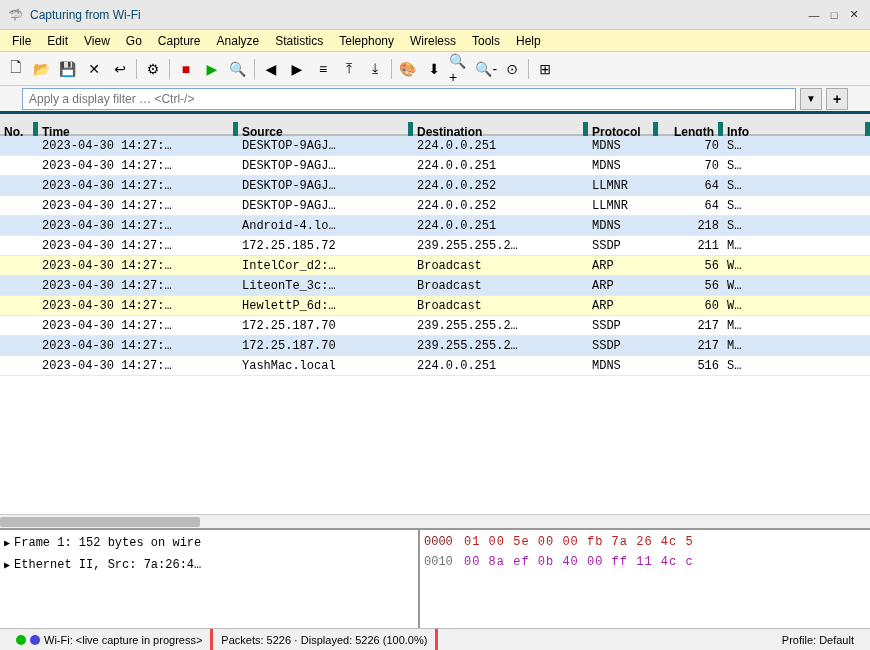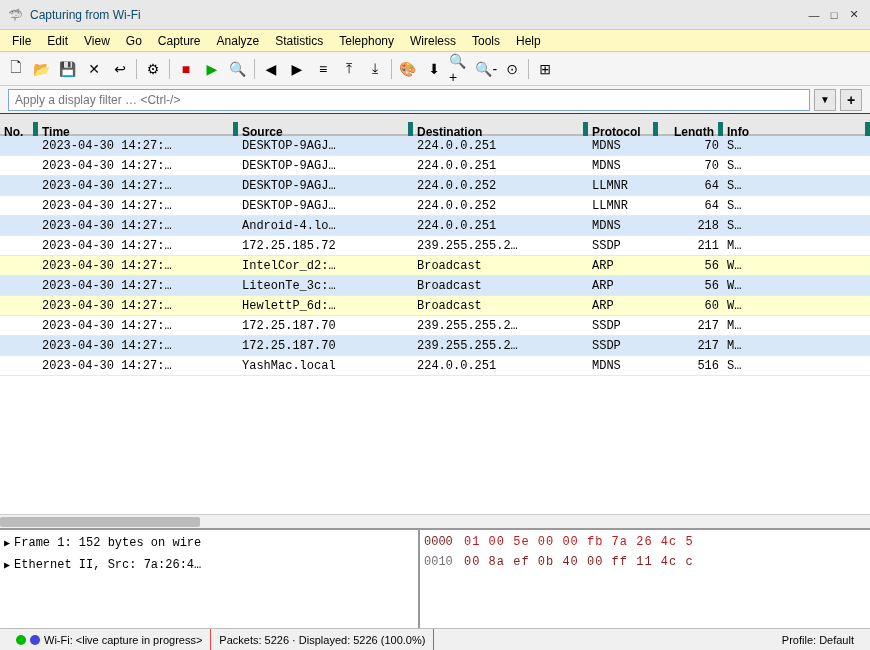--- a/index.html
+++ b/index.html
@@ -97,23 +97,23 @@
       height: 20px;
       background: #bbb;
       margin: 0 2px;
     }
 
     
     .filter-bar {
       display: flex;
       align-items: center;
       height: 28px;
-      padding: 2px 8px;
+      padding: 2px 22px;
       background: #f5f5f5;
-      border-bottom: 1px solid #0c4a6e;
+      border-bottom: 3px solid #0c4a6e;
       gap: 4px;
     }
     .filter-input {
       flex: 1;
       height: 22px;
       border: 1px solid #7fa7d4;
       padding: 0 6px;
       font-size: 12px;
       background: #fff;
       color: #888;
@@ -283,21 +283,21 @@
       align-items: center;
       padding: 0 8px;
       font-size: 11px;
       gap: 0;
     }
     .status-section {
       display: flex;
       align-items: center;
       gap: 4px;
       padding: 0 8px;
-      border-right: 1px solid #ef4444;
+      border-right: 3px solid #ef4444;
       height: 100%;
       justify-content: center;
     }
     .status-section:last-child { border-right: none; flex: 1; justify-content: flex-end; }
     .status-dot {
       width: 10px;
       height: 10px;
       border-radius: 50%;
     }
     .dot-green { background: #00bb00; }
@@ -503,21 +503,21 @@
         <span>Ethernet II, Src: 7a:26:4…</span>
       </div>
     </div>
   <div class="bottom-right" id="bottom-right">
   <hex-row style="display: flex; height: 20px; align-items: center; gap: 8px; font-family: &quot;Courier New&quot;, monospace; font-size: 12px;">
     <span class="hex-offset" style="color:#7f1d1d;width:32px;">0000</span>
     <span class="hex-bytes" style="color:#b91c1c;">01 00 5e 00 00 fb 7a 26   4c 5</span>
   </hex-row>
       <hex-row style="display: flex; height: 20px; align-items: center; gap: 8px; font-family: &quot;Courier New&quot;, monospace; font-size: 12px;">
     <span class="hex-offset" style="color:#737373;width:32px;">0010</span>
-    <span class="hex-bytes" style="color:#7f1d1d;">00 8a ef 0b 40 00 ff 11   4c c</span>
+    <span class="hex-bytes" style="color:#a21caf;">00 8a ef 0b 40 00 ff 11   4c c</span>
   </hex-row>
     </div>
 </div>
 
 <div class="status-bar">
   <div class="status-section">
     <div class="status-dot dot-green"></div>
     <div class="status-dot dot-blue"></div>
     <span>Wi-Fi: &lt;live capture in progress&gt;</span>
   </div>

